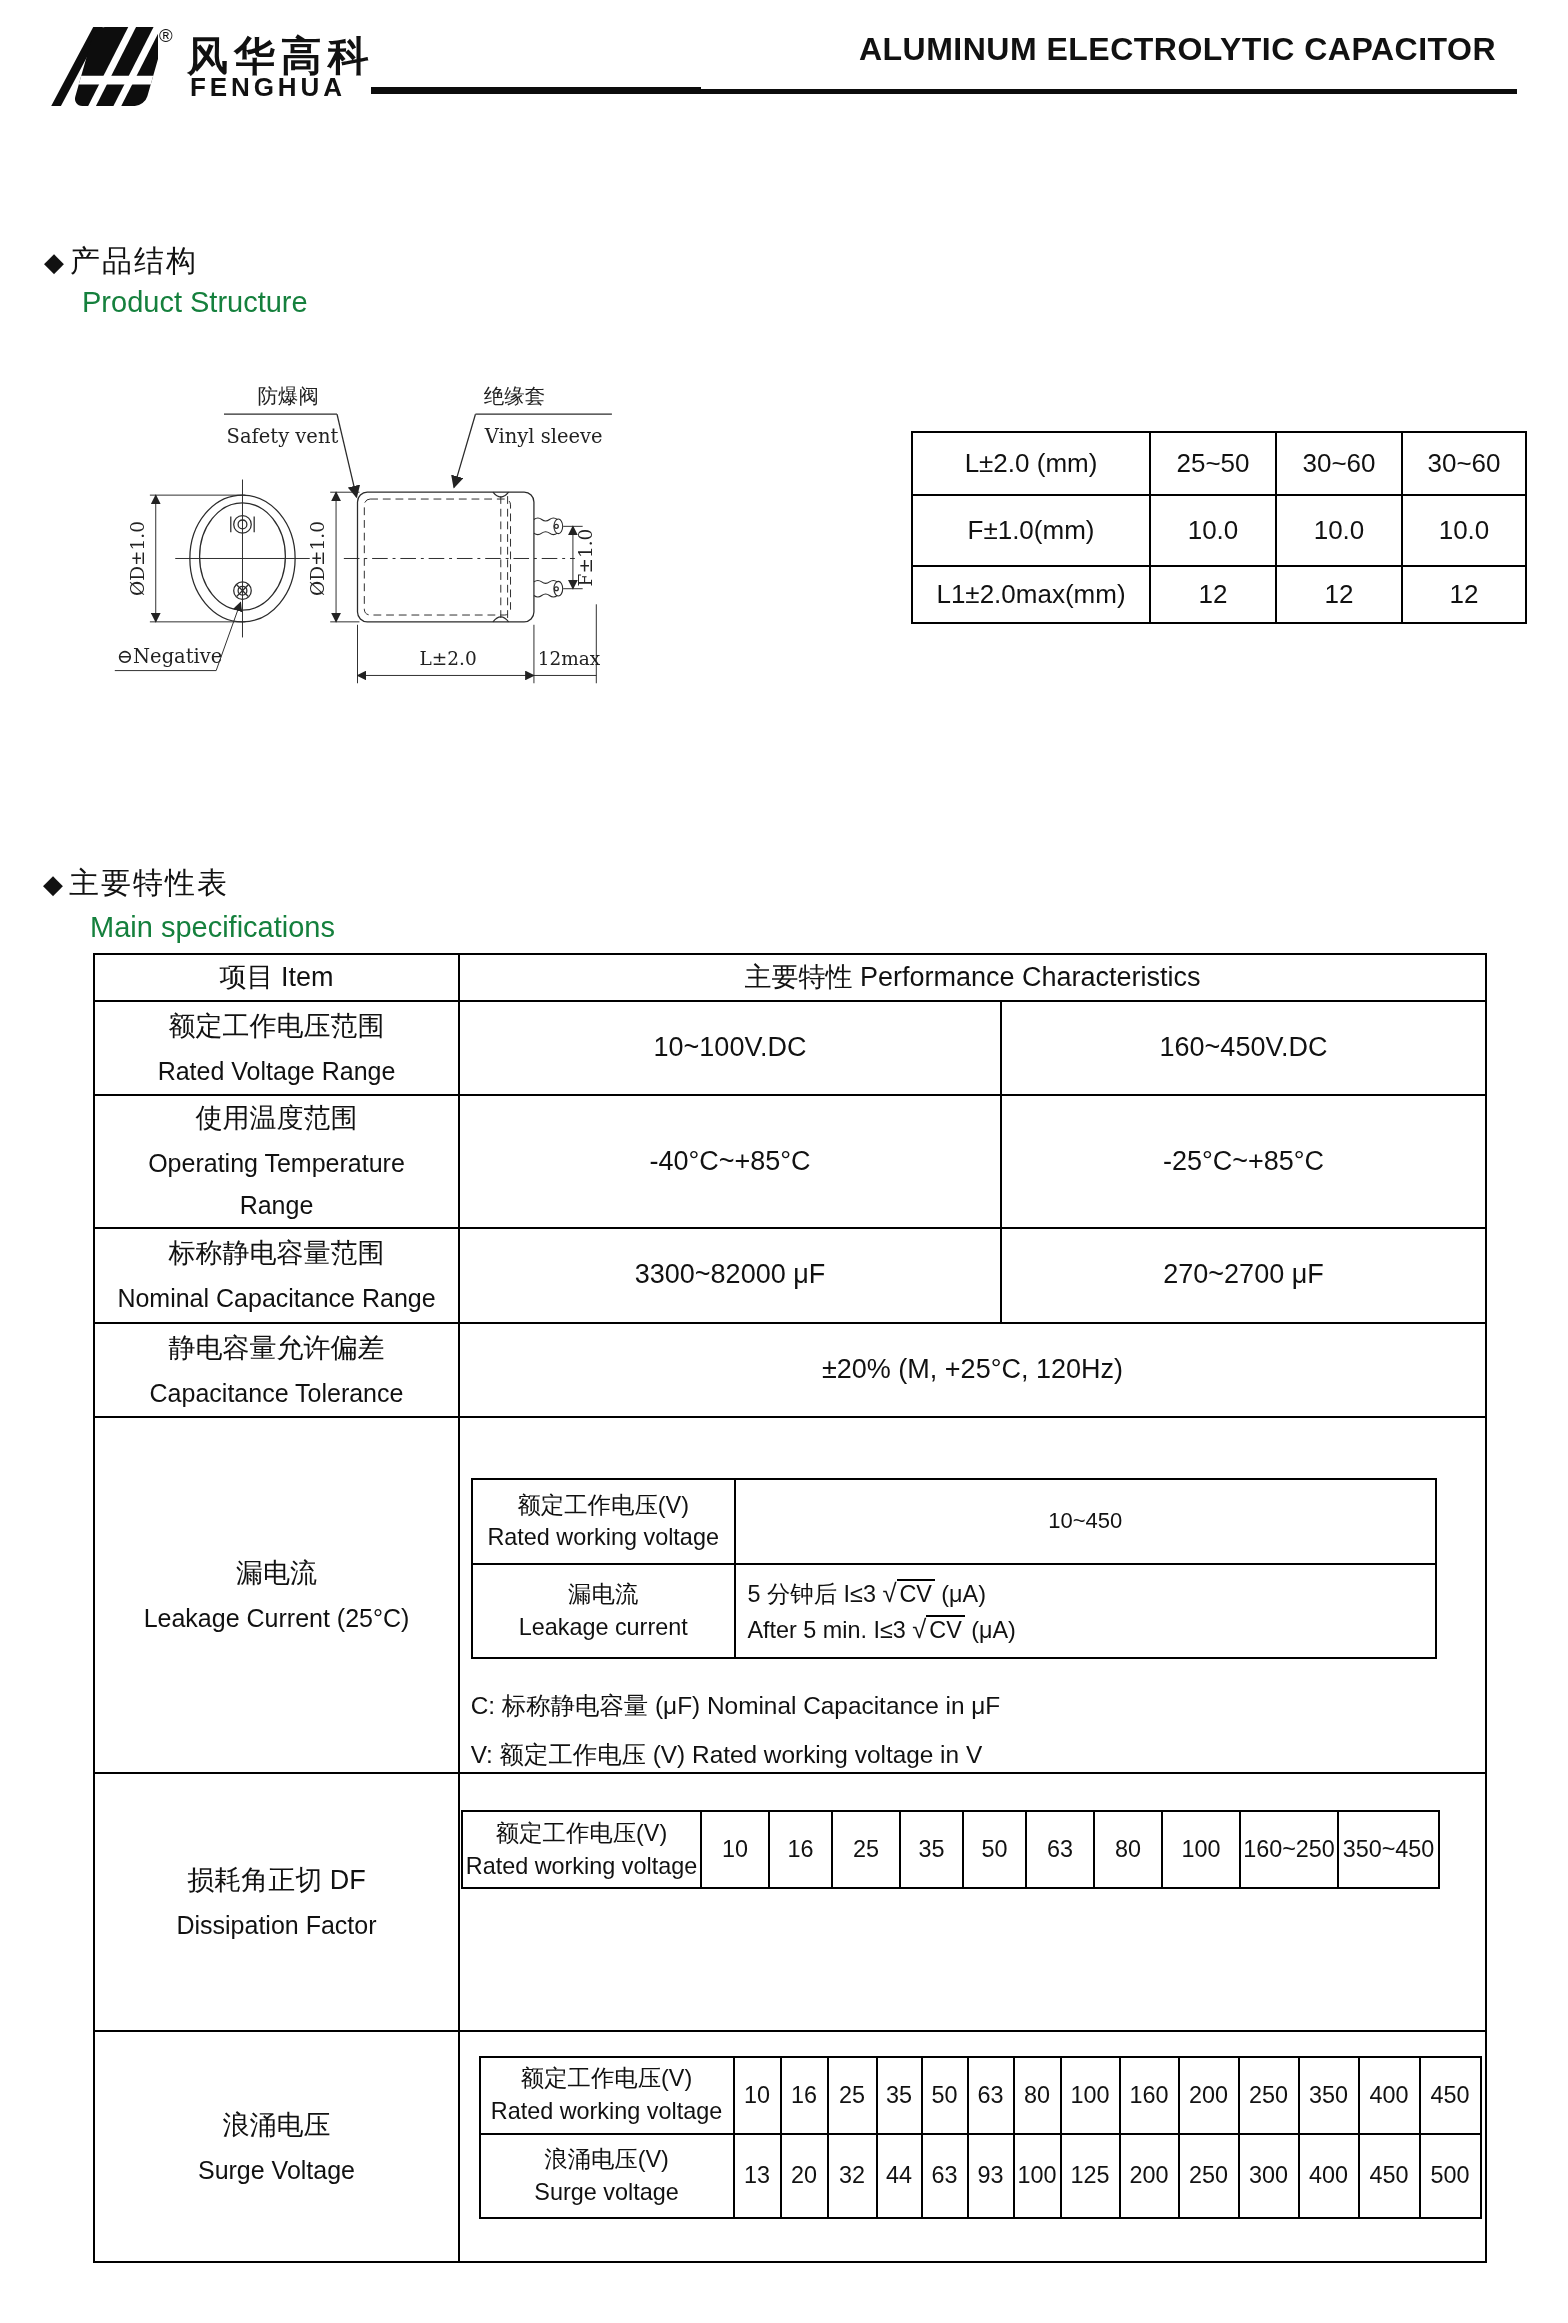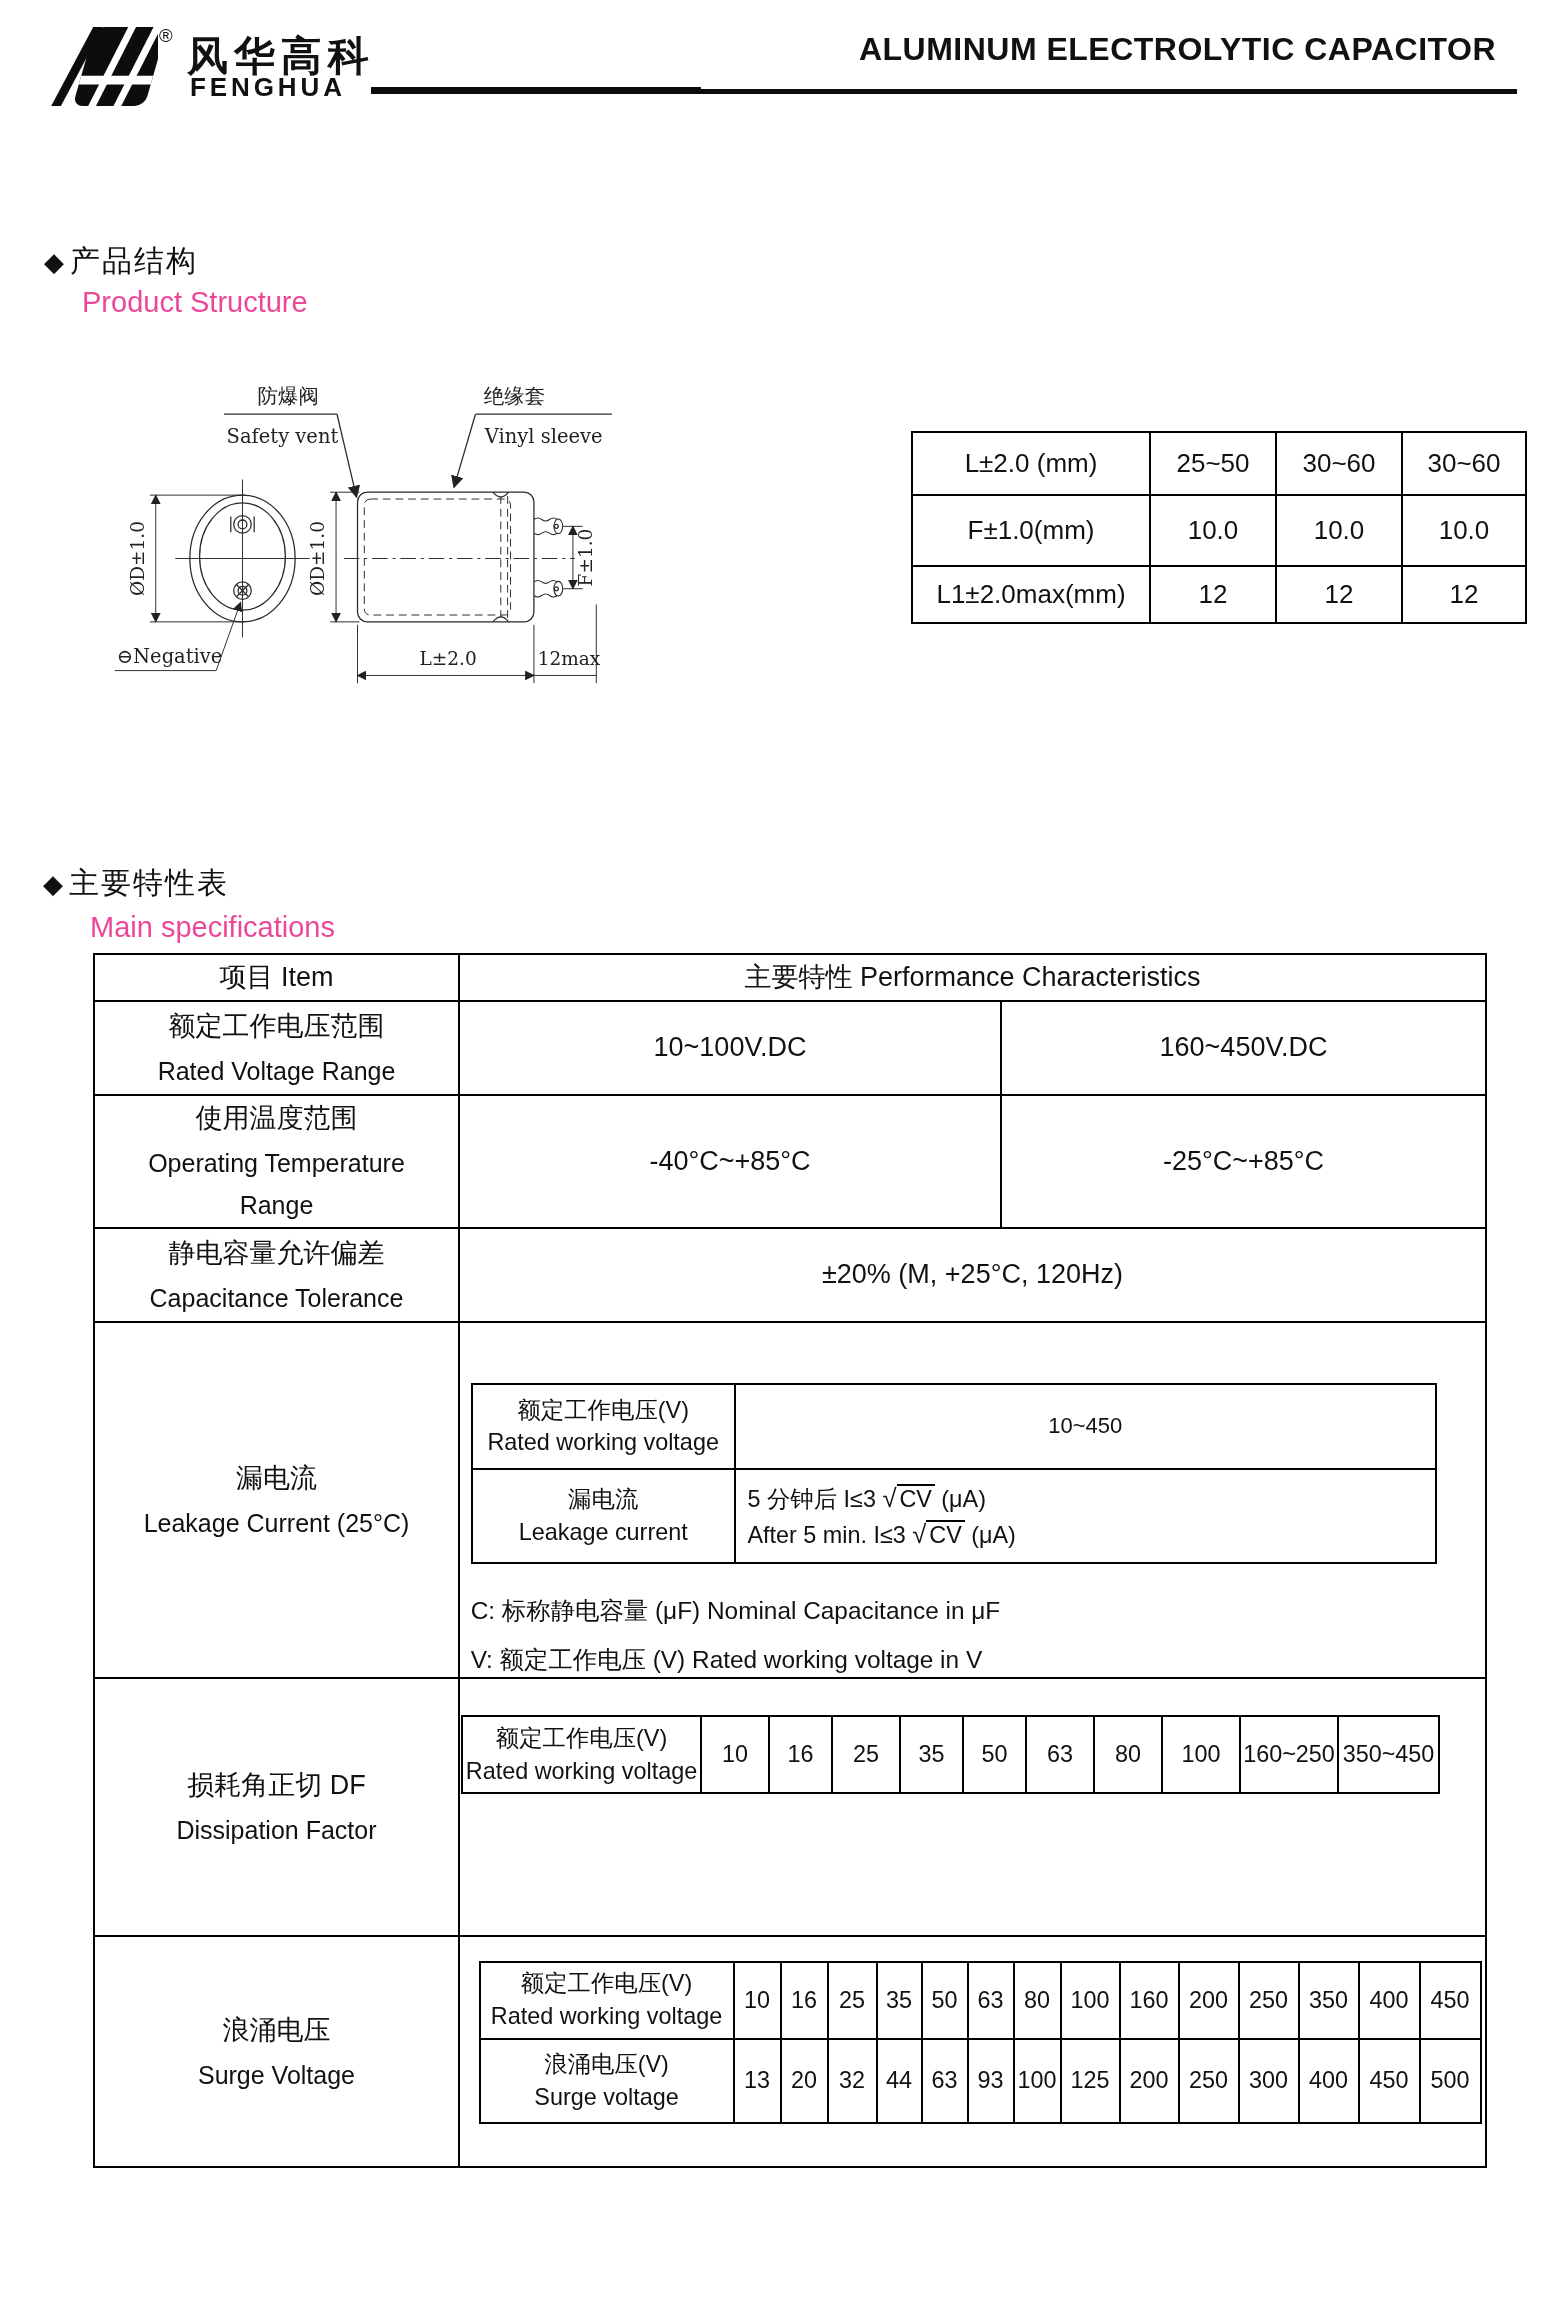--- a/index.html
+++ b/index.html
@@ -14,21 +14,21 @@
   .reg-mark { position:absolute; left:159px; top:25px; font-size:18.5px; font-weight:400; }
   .logo-cn { position:absolute; left:187px; top:29px; font-size:41px; font-weight:700; letter-spacing:5.9px; }
   .logo-en { position:absolute; left:190px; top:72px; font-size:26px; font-weight:700; letter-spacing:3.9px; }
   .doc-title { position:absolute; left:724px; top:31px; width:772px; text-align:right;
     font-size:32px; font-weight:700; letter-spacing:0.5px; white-space:nowrap; }
   .rule-a { position:absolute; left:371px; top:87px; width:330px; height:6.8px; background:#0c0c0c; }
   .rule-b { position:absolute; left:700px; top:89px; width:817px; height:4.9px; background:#0c0c0c; }
   
   .sec-head { position:absolute; font-size:30px; font-weight:500; letter-spacing:2px;text-align:center; }
   .sec-head .bullet { font-size:26px; margin-right:3.9px; }
-  .sec-sub { position:absolute; font-size:29px; color:#ec4899;text-align:right; }
+  .sec-sub { position:absolute; font-size:29px; color:#15803d;text-align:right; }
   
   .diagram { position:absolute; left:107px; top:378px; }
   .diagram text { fill:#222; }
   .d-cjk { font-size:21px; font-family:"DejaVu Serif","Liberation Serif",serif; }
   .d-en  { font-size:20px; font-family:"DejaVu Serif","Liberation Serif",serif; }
   .d-dim { font-size:19px; font-family:"DejaVu Serif","Liberation Serif",serif; }
   
   .dims-table { position:absolute; left:911px; top:431px; border-collapse:collapse; table-layout:fixed; }
   .dims-table td { border:2px solid #000; text-align:center; vertical-align:middle; font-size:26px; }
   
@@ -229,20 +229,28 @@
       <tr style="height:127px">
         <td>
           <div>使用温度范围</div>
           <div class="lab-en">Operating Temperature</div>
           <div class="lab-en">Range</div>
         </td>
         <td>-40°C~+85°C</td>
         <td>-25°C~+85°C</td>
       </tr>
 
+      <tr style="height:95px">
+        <td>
+          <div>标称静电容量范围</div>
+          <div class="lab-en">Nominal Capacitance Range</div>
+        </td>
+        <td>3300~82000 μF</td>
+        <td>270~2700 μF</td>
+      </tr>
 
       <tr style="height:94px">
         <td>
           <div>静电容量允许偏差</div>
           <div class="lab-en">Capacitance Tolerance</div>
         </td>
         <td colspan="2">±20% (M, +25°C, 120Hz)</td>
       </tr>
 
       <tr style="height:351px">

